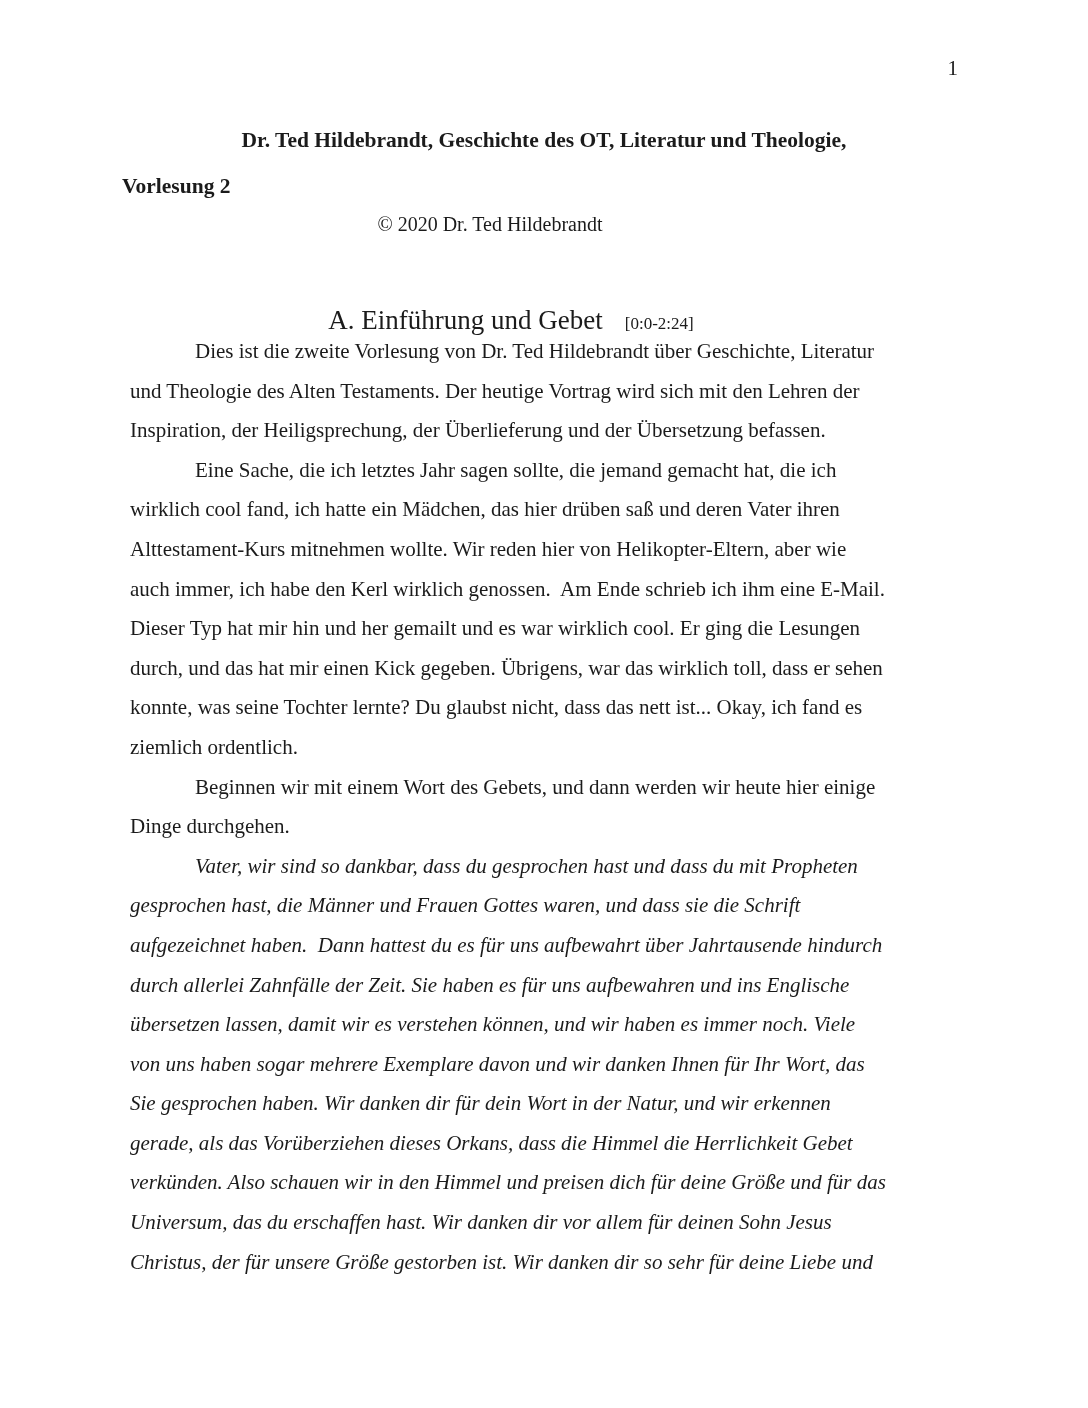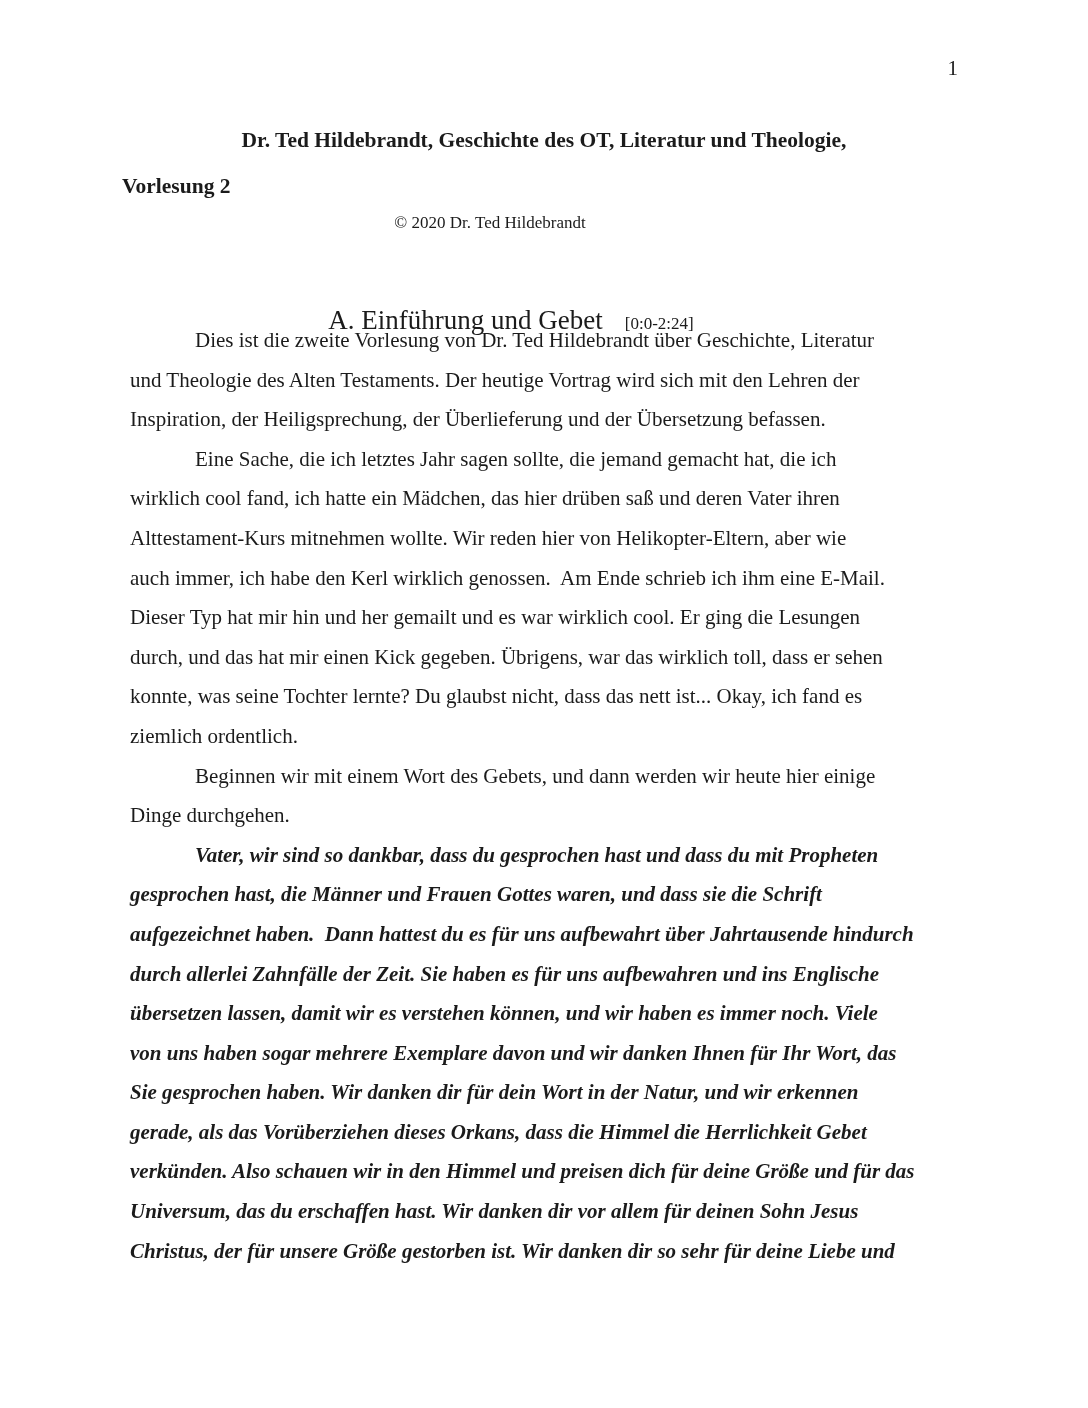--- a/index.html
+++ b/index.html
@@ -30,40 +30,40 @@
     position: absolute;
     top: 174px; left: 122px;
     font-weight: bold;
     font-size: 21.5px;
     white-space: pre;
   }
   .copyright {
     position: absolute;
     top: 213px; left: 130px; width: 720px;
     text-align: center;
-    font-size: 17px;
+    font-size: 20px;
     white-space: pre;
   }
   .heading {
     position: absolute;
     top: 287px; left: 130px; width: 746px;
     text-align: center;
     white-space: pre;
   }
   .heading-bold { font-weight: normal; font-size: 27px; }
   .heading-time { font-size: 17px; margin-left: 22px; }
   .body-text {
     position: absolute;
-    top: 321px; left: 130px; width: 828px;
+    top: 332px; left: 130px; width: 828px;
     font-size: 21px;
     line-height: 39.6px;
   }
   .line { white-space: pre; }
   .line.first { padding-left: 65px; }
-  .paragraph.italic .line { font-style: italic; font-weight: bold; }
+  .paragraph.italic .line { font-style: italic; }
 </style>
 </head>
 <body>
 
 <div class="page">
   <div class="page-number">1</div>
   <div class="title-line1">Dr. Ted Hildebrandt, Geschichte des OT, Literatur und Theologie,</div>
   <div class="title-line2">Vorlesung 2</div>
   <div class="copyright">© 2020 Dr. Ted Hildebrandt</div>
   <div class="heading">

